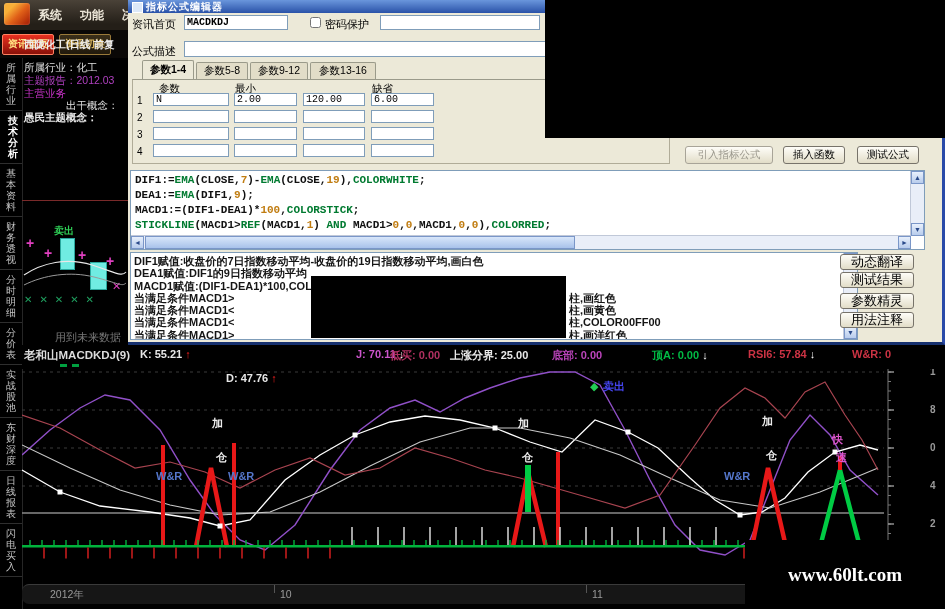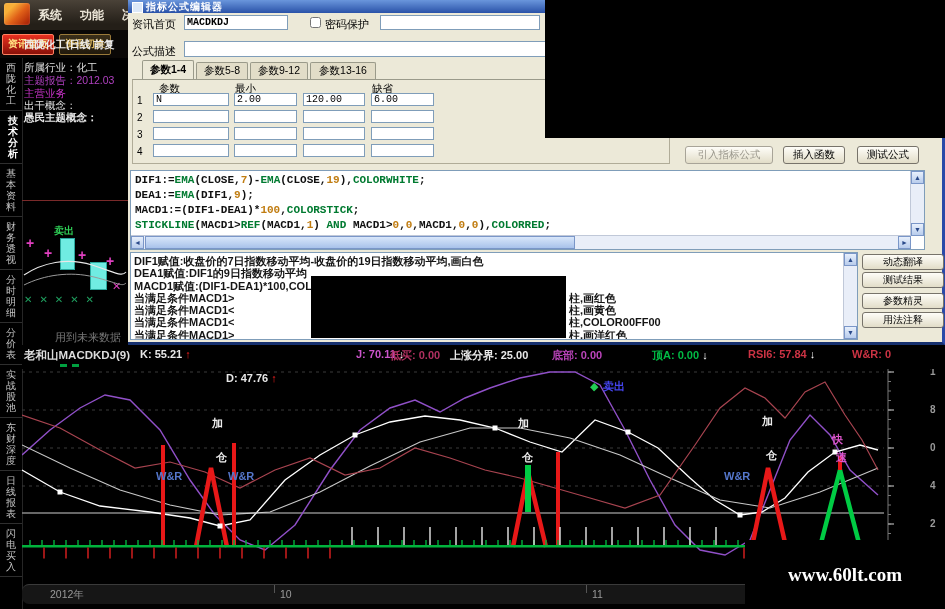--- a/index.html
+++ b/index.html
@@ -62,21 +62,21 @@
   .vscroll{position:absolute;right:0;top:0;width:13px;background:#e9eef8;border-left:1px solid #c0c8d8;}
   .hscroll{position:absolute;left:0;bottom:0;height:13px;background:#e9eef8;border-top:1px solid #c0c8d8;}
   .sc-btn{position:absolute;width:13px;height:13px;background:linear-gradient(180deg,#e8f0fc,#b8ccec);
           border:1px solid #7a96c8;box-sizing:border-box;color:#2a4a8a;font-size:7px;line-height:11px;text-align:center;}
   .sc-thumb{position:absolute;background:linear-gradient(180deg,#d8e6fa,#a8c2ea);border:1px solid #7a96c8;box-sizing:border-box;}
   #desc-box{position:absolute;left:2px;top:252px;width:728px;height:88px;border:1px solid #7f9db9;background:#fff;box-sizing:border-box;}
   #desc-text{position:absolute;left:0;top:1px;right:13px;bottom:0;overflow:hidden;padding:1px 3px;}
   .dline{position:relative;font-size:11px;font-weight:600;color:#151515;line-height:12.3px;white-space:nowrap;}
   .dline .suf{position:absolute;left:435px;top:0;}
   #redact1{position:absolute;left:180px;top:23px;width:255px;height:62px;background:#000;z-index:3;}
-  .side-col-btn{position:absolute;left:734px;width:82px;height:16px;font-size:10px;}
+  .side-col-btn{position:absolute;left:712px;width:74px;height:16px;font-size:13px;}
   #black-overlay{position:absolute;left:417px;top:0;width:400px;height:138px;background:#000;z-index:5;}
   
   #statusbar{left:22px;top:345px;width:923px;height:24px;background:#000;}
   .st-item{position:absolute;top:3px;font-size:11px;font-weight:bold;white-space:nowrap;}
   .st-arrow{font-weight:bold;}
   #chart-title{position:absolute;left:2px;top:3px;color:#dcdcdc;font-size:11.5px;font-weight:bold;}
   .mini-green{position:absolute;top:19px;height:3px;width:7px;background:#00a040;}
   
   #chart-labels span{position:absolute;font-weight:bold;}
   .axis-lab{position:absolute;left:930px;color:#9a9a9a;font-size:10px;font-weight:bold;}
@@ -100,38 +100,38 @@
       <span class="menu-item">功能</span>
       <span class="menu-item">决</span>
     </div>
   <div class="abs" id="app-logo"></div>
   <div class="abs" id="toolbar2">
       <div class="tb-btn tb-red">资讯首页</div>
       <div class="tb-btn tb-gold">资讯切换</div>
     </div>
 
   <div class="abs" id="sidebar">
-      <div class="side-tab">西陇化工</div>
+      <div class="side-tab">所属行业</div>
       <div class="side-tab active">技术分析</div>
       <div class="side-tab">基本资料</div>
       <div class="side-tab">财务透视</div>
       <div class="side-tab">分时明细</div>
       <div class="side-tab">分价表</div>
       <div class="side-tab">实战股池</div>
       <div class="side-tab">东财深度</div>
       <div class="side-tab">日线报表</div>
       <div class="side-tab">闪电买入</div>
     </div>
 
   <div class="abs" id="stock-info" style="left:0;top:0;width:128px;height:130px;">
       <div class="info-line" style="top: 38px; color: rgb(236, 236, 236); font-weight: bold;">西陇化工(日线 前复</div>
       <div class="info-line" style="top: 61px; color: rgb(224, 224, 224); font-weight: normal;">所属行业：化工</div>
       <div class="info-line" style="top: 74px; color: rgb(176, 64, 192); font-weight: normal;">主题报告：2012.03</div>
       <div class="info-line" style="top: 87px; color: rgb(204, 51, 204); font-weight: normal;">主营业务</div>
-      <div class="info-line" style="top: 99px; color: rgb(224, 224, 224); font-weight: normal;">出干概念：</div>
+      <div class="info-line" style="top: 99px; color: rgb(224, 224, 224); font-weight: normal; padding-left: 42px;">出干概念：</div>
       <div class="info-line" style="top: 111px; color: rgb(232, 232, 232); font-weight: bold;">愚民主题概念：</div>
     </div>
 
   <div class="abs" style="left:22px;top:200px;width:106px;height:1px;background:#7a2a2a;"></div>
   <span class="abs" style="left:54px;top:224px;color:#2ecc55;font-size:10px;font-weight:bold;">卖出</span>
   <div class="cyanbox" style="left:60px;top:238px;width:13px;height:30px;"></div>
   <div class="cyanbox" style="left:90px;top:262px;width:15px;height:26px;"></div>
   <span class="plus" style="left:26px;top:238px;">+</span>
   <span class="plus" style="left:44px;top:248px;">+</span>
   <span class="plus" style="left:78px;top:250px;">+</span>

